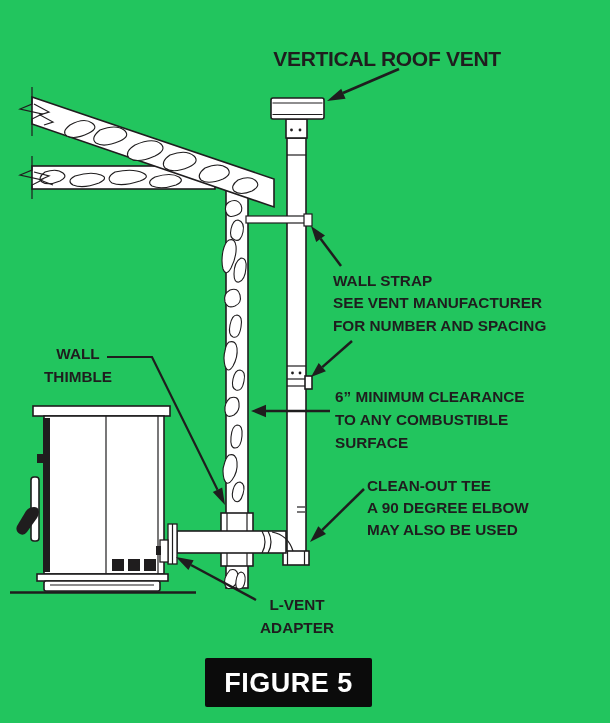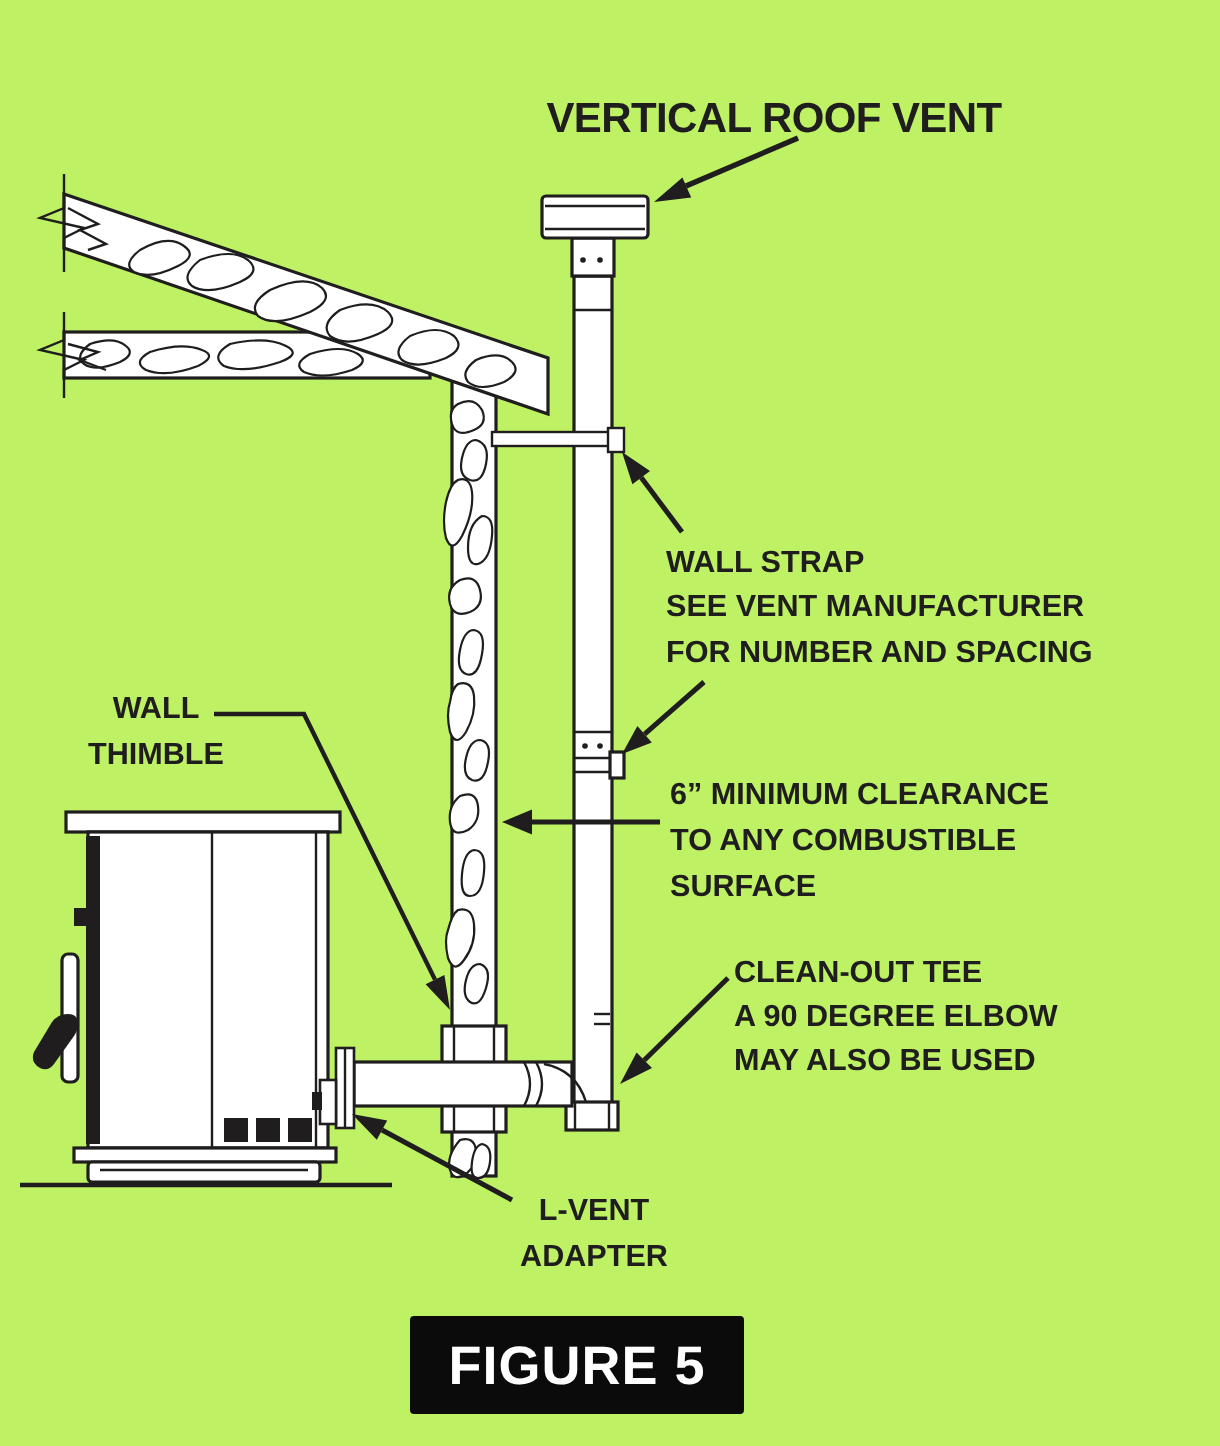--- a/index.html
+++ b/index.html
@@ -1,17 +1,17 @@
 <!DOCTYPE html>
 <html><head>
 <meta charset="utf-8">
 <style>
   html,body{margin:0;padding:0;background:#ffffff;}
   .page{
-    position:relative;width:610px;height:723px;background:#bef264;
+    position:relative;width:610px;height:723px;background:#22c55e;
     font-family:"Liberation Sans",sans-serif;overflow:hidden;
   }
   svg{display:block}
   .lbl{font-family:"Liberation Sans",sans-serif;font-weight:bold;fill:#1f1d1e;}
   .callout{font-size:15.3px;}
   .title{font-size:21px;letter-spacing:-0.3px;}
   .figcap{font-size:27px;fill:#ffffff;letter-spacing:0.5px;}
   .ink{stroke:#1f1d1e;}
   .part{fill:#ffffff;stroke:#1f1d1e;stroke-width:1.6;}
   .thin{fill:none;stroke:#1f1d1e;stroke-width:1.2;}

